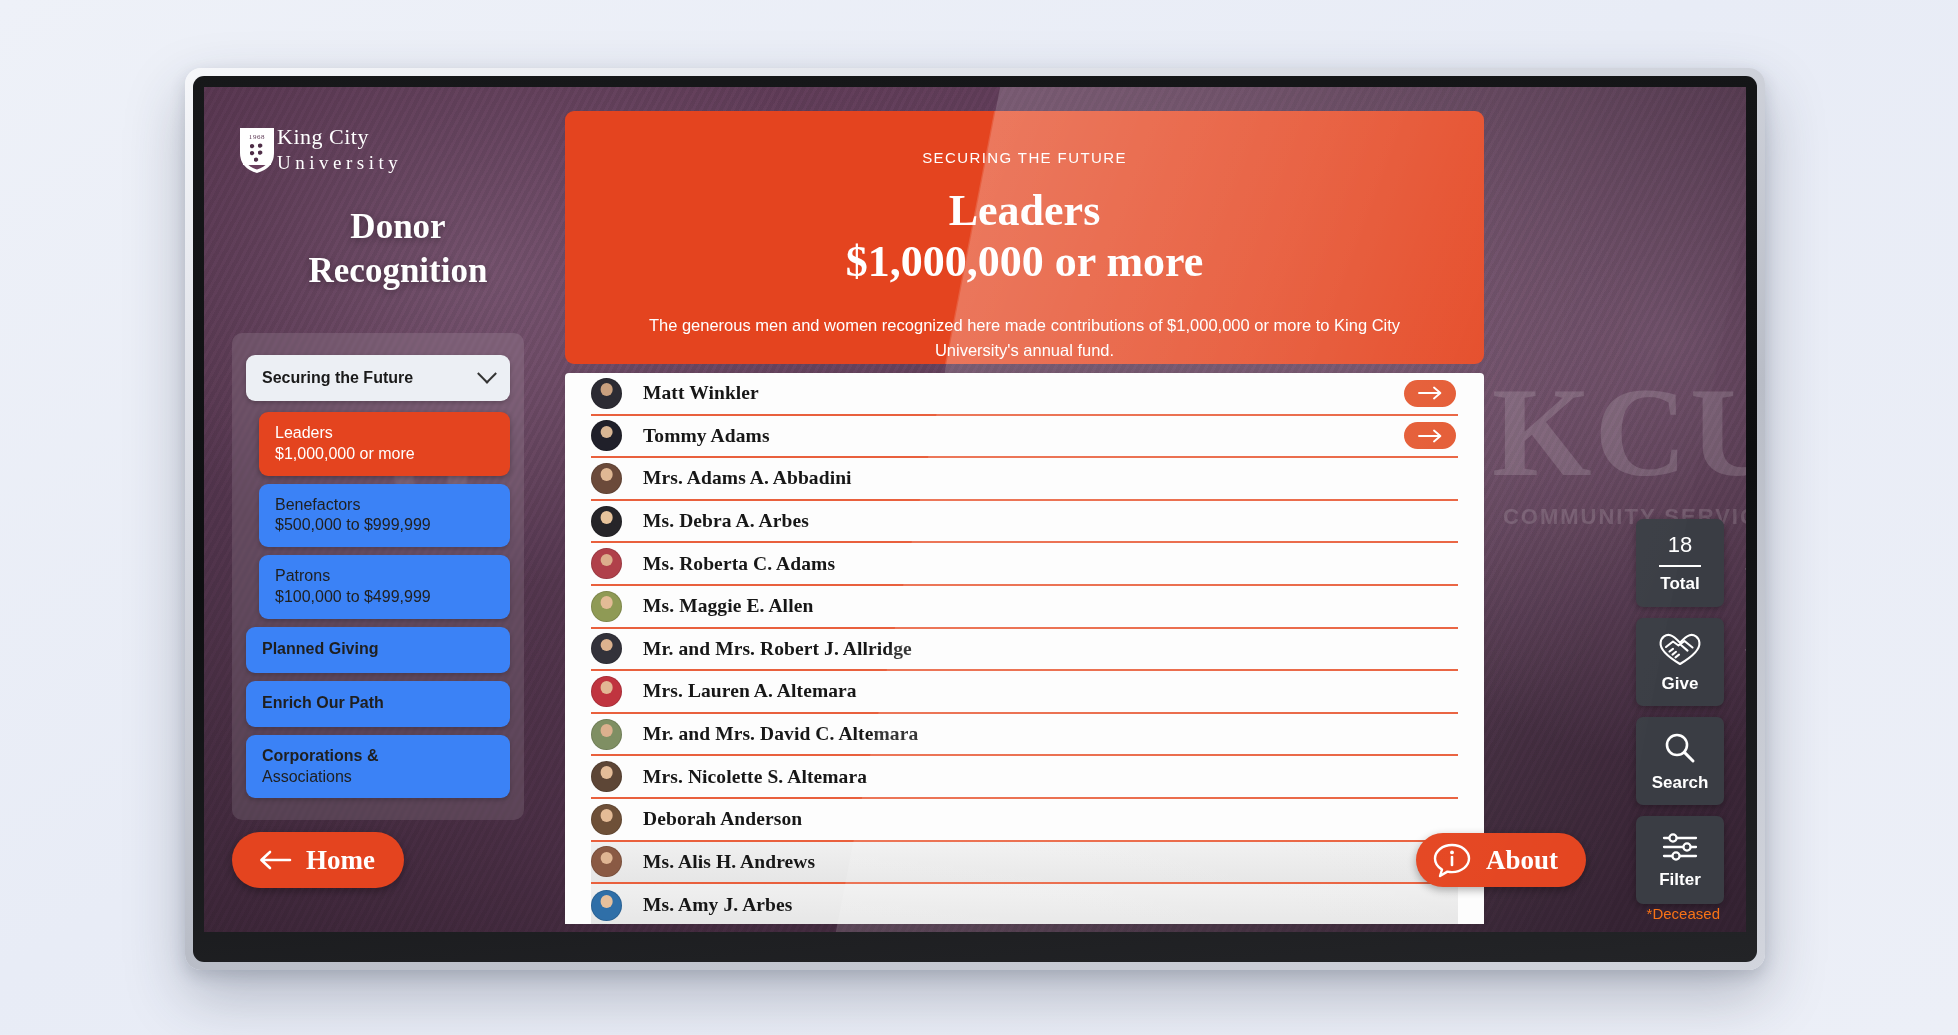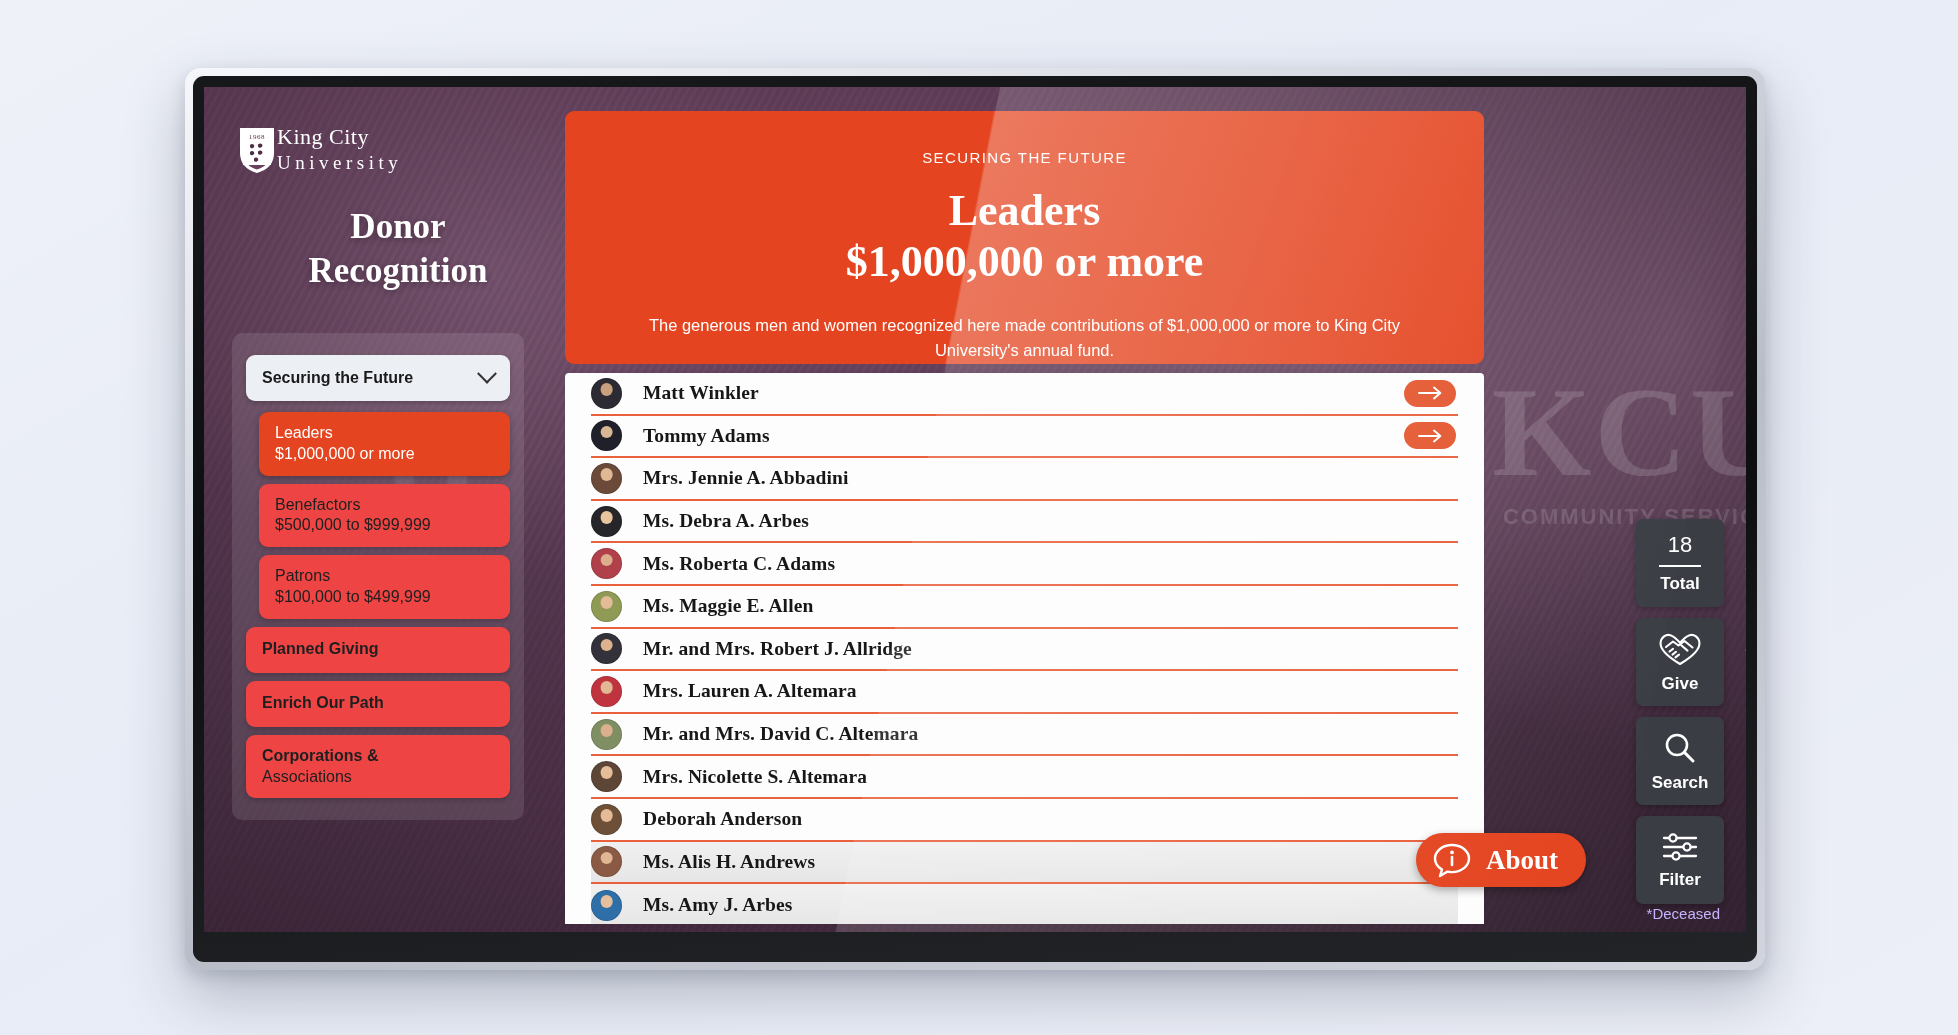--- a/index.html
+++ b/index.html
@@ -187,21 +187,21 @@
   .select-label { font-size: 16px; font-weight: 700; color: #1a1a1a; }
   .chev {
     width: 14px; height: 14px;
     border-right: 2.4px solid #333;
     border-bottom: 2.4px solid #333;
     transform: rotate(45deg) translate(-3px,-3px);
   }
 
   .nav-list { margin-top: 11px; display: flex; flex-direction: column; gap: 8px; }
   .nav-item {
-    background: #ef4444;
+    background: #3b82f6;
     border-radius: 9px;
     padding: 11px 16px;
     box-shadow: 0 2px 5px rgba(0,0,0,0.2);
     cursor: pointer;
     min-height: 46px;
     display: flex;
     flex-direction: column;
     justify-content: center;
   }
   .nav-item.indent { margin-left: 13px; }
@@ -406,21 +406,21 @@
   .about-label {
     color: #fff;
     font-family: "Liberation Serif", serif;
     font-weight: 700;
     font-size: 27px;
   }
   .deceased {
     position: absolute;
     right: 26px;
     bottom: 10px;
-    color: #c4b5fd;
+    color: #f97316;
     font-size: 15px;
     z-index: 45;
   }
 </style>
 </head>
 <body>
 
 <div class="monitor-wrap">
   <div class="monitor-outer">
     <div class="monitor-bezel">
@@ -491,20 +491,26 @@
                 <div class="nav-item bold">
                   <div class="nav-t1">Enrich Our Path</div>
                 </div>
                 <div class="nav-item bold">
                   <div class="nav-t1">Corporations &amp;</div>
                   <div class="nav-t2">Associations</div>
                 </div>
               </div>
           </div>
 
+          <div class="home-btn">
+            <svg width="34" height="20" viewBox="0 0 34 20">
+              <path d="M32 10 H4 M12 2 L3.4 10 L12 18" stroke="#fff" stroke-width="2.6" fill="none" stroke-linecap="round" stroke-linejoin="round"></path>
+            </svg>
+            <span class="home-label">Home</span>
+          </div>
         </div>
 
         <div class="content">
           <div class="hero">
             <div class="hero-eyebrow">SECURING THE FUTURE</div>
             <div class="hero-title">Leaders</div>
             <div class="hero-amount">$1,000,000 or more</div>
             <div class="hero-desc">The generous men and women recognized here made contributions of $1,000,000 or more to King City University's annual fund.</div>
           </div>
 
@@ -531,21 +537,21 @@
                   <svg width="26" height="14" viewBox="0 0 26 14">
                     <path d="M2 7 H23 M17 1.6 L23.4 7 L17 12.4" stroke="#fff" stroke-width="1.9" fill="none" stroke-linecap="round" stroke-linejoin="round"></path>
                   </svg>
                 </div>
               </div>
               <div class="donor-row">
                 <div class="avatar" style="background: rgb(107, 74, 58);">
                   <span class="body" style="background:#6b4a3a"></span>
                   <span class="head" style="background:#e0b894"></span>
                 </div>
-                <span class="donor-name">Mrs. Jennie A. Abbadini</span>
+                <span class="donor-name">Mrs. Adams A. Abbadini</span>
               </div>
               <div class="donor-row">
                 <div class="avatar" style="background: rgb(38, 37, 41);">
                   <span class="body" style="background:#262529"></span>
                   <span class="head" style="background:#e7c49c"></span>
                 </div>
                 <span class="donor-name">Ms. Debra A. Arbes</span>
               </div>
               <div class="donor-row">
                 <div class="avatar" style="background: rgb(176, 64, 74);">

